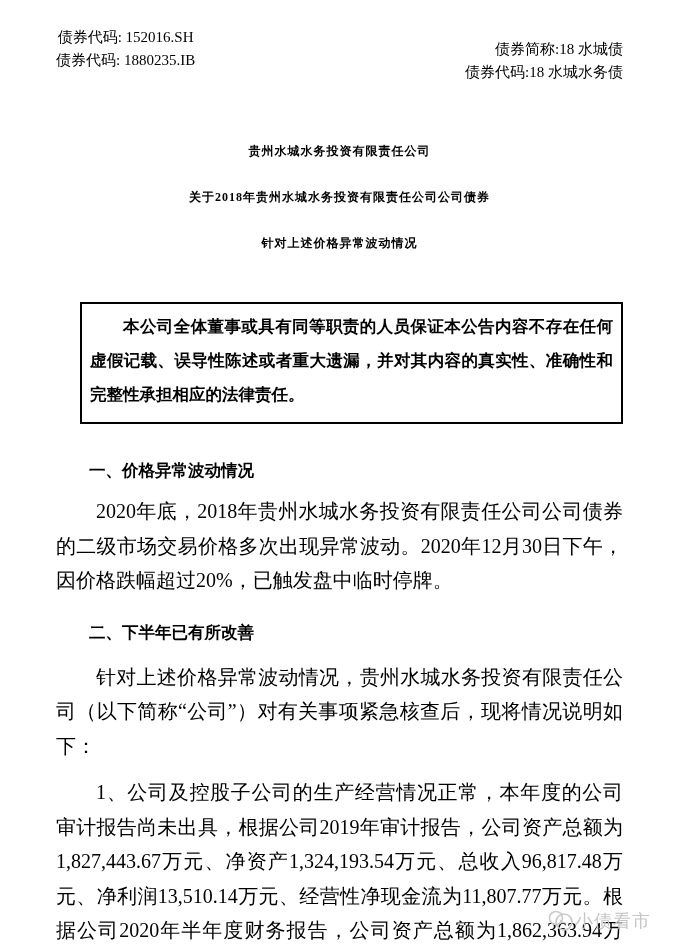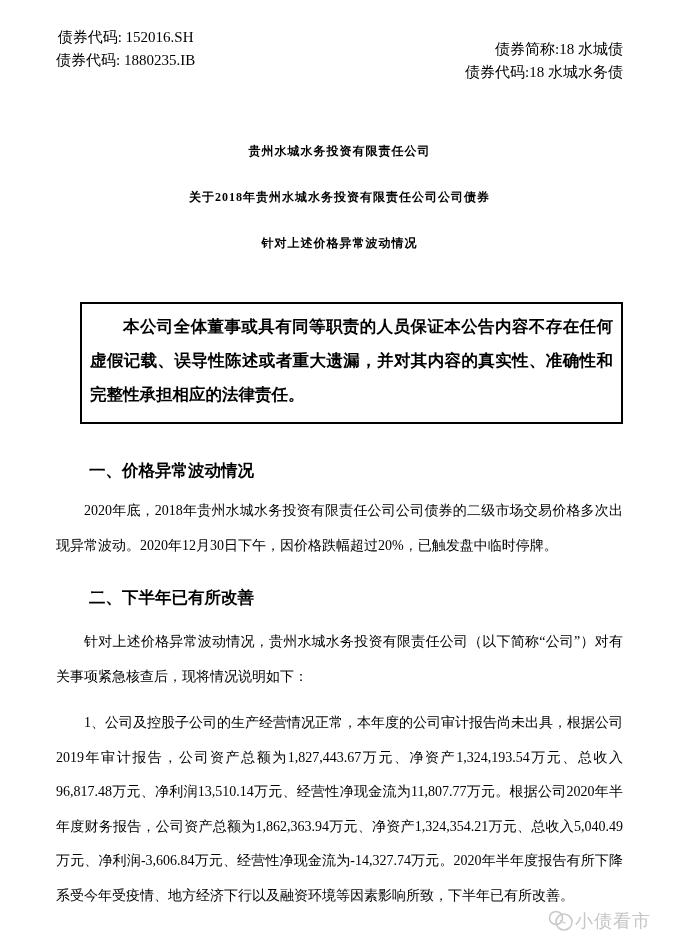--- a/index.html
+++ b/index.html
@@ -56,21 +56,21 @@
   
   .section-heading {
     margin-top: 30px;
     font-weight: bold;
     font-size: 16.5px;
     line-height: 30px;
     text-indent: 2em;
   }
   .para {
     margin-top: 4px;
-    font-size: 14px;
+    font-size: 20px;
     line-height: 34.5px;
     text-indent: 2em;
     text-align: justify;
   }
   .section-1 .section-heading { margin-top: 32px; }
   .section-1 .para { margin-top: 8px; }
   .section-2 .section-heading { margin-top: 20px; }
   .section-2 .para { margin-top: 12px; }
 
   

